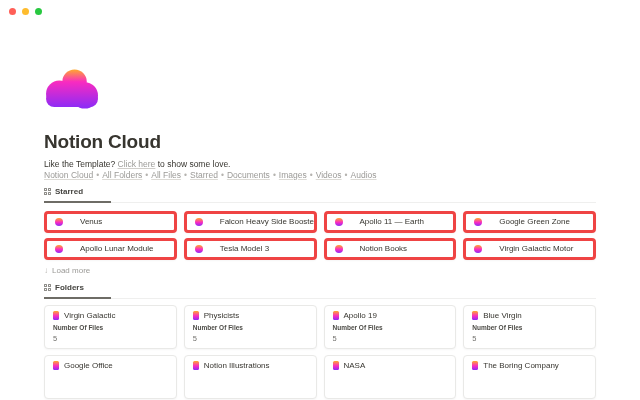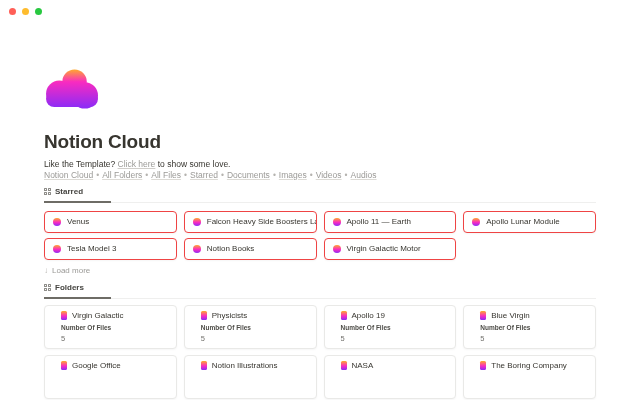--- a/index.html
+++ b/index.html
@@ -33,37 +33,37 @@
     display:flex; align-items:center; gap:4px; min-width:67px;
     padding:3px 0 5px; margin-bottom:-1px; border-bottom:2px solid #6e6c66;
     font-size:8px; font-weight:600; color:#454440; cursor:pointer;
   }
   .view-icon { display:inline-grid; grid-template-columns:3px 3px; gap:1px; }
   .view-icon i { display:block; width:3px; height:3px; border:1px solid #8d8c88; border-radius:0.5px; }
 
   
   .grid { margin-top:8px; display:grid; grid-template-columns:repeat(4,1fr); gap:5px 7px; }
   .card {
-    height:22px; display:flex; align-items:center; gap:6px; padding:0 8px;
-    background:#fff; border:1px solid #ef4444; border-radius:4px;
+    height:22px; display:flex; align-items:center; gap:17px; padding:0 8px;
+    background:#fff; border:3px solid #ef4444; border-radius:4px;
     box-shadow:0 1px 2px rgba(15,15,15,0.04); cursor:pointer; overflow:hidden;
   }
   .dot-icon {
     flex:0 0 auto; width:8px; height:8px; border-radius:50%;
     background:linear-gradient(180deg,#ffa82d 0%,#f92bc0 55%,#8f2bf5 100%);
   }
   .card-label { font-size:8px; font-weight:500; color:#37352f; white-space:nowrap; }
 
   .load-more { margin-top:4px; font-size:8px; color:#9b9a97; display:flex; align-items:center; gap:4px; cursor:pointer; padding:2px 0; }
   .load-more .arrow { font-size:8px; color:#b5b3af; }
 
   
   .fgrid { margin-top:6px; display:grid; grid-template-columns:repeat(4,1fr); gap:6px 7px; }
   .fcard {
-    height:44px; padding:5px 16px; background:#fff; border:1px solid #e9e9e7;
+    height:44px; padding:5px 8px; background:#fff; border:1px solid #e9e9e7;
     border-radius:4px; box-shadow:0 1px 2px rgba(15,15,15,0.04); cursor:pointer; overflow:hidden;
   }
   .frow { display:flex; align-items:center; gap:5px; }
   .bar-icon {
     flex:0 0 auto; width:6px; height:9px; border-radius:1.5px;
     background:linear-gradient(180deg,#ffa82d 0%,#f92bc0 55%,#8f2bf5 100%);
   }
   .fname { font-size:8px; font-weight:500; color:#37352f; white-space:nowrap; }
   .fprop { margin-top:4px; font-size:6.5px; font-weight:700; color:#4c4b46; }
   .fval { margin-top:3px; font-size:7.5px; color:#73726e; }
@@ -123,20 +123,24 @@
         <div class="card">
           <span class="dot-icon"></span>
           <span class="card-label">Falcon Heavy Side Boosters Landings</span>
         </div>
         <div class="card">
           <span class="dot-icon"></span>
           <span class="card-label">Apollo 11 — Earth</span>
         </div>
         <div class="card">
           <span class="dot-icon"></span>
+          <span class="card-label">Google Green Zone</span>
+        </div>
+        <div class="card">
+          <span class="dot-icon"></span>
           <span class="card-label">Apollo Lunar Module</span>
         </div>
         <div class="card">
           <span class="dot-icon"></span>
           <span class="card-label">Tesla Model 3</span>
         </div>
         <div class="card">
           <span class="dot-icon"></span>
           <span class="card-label">Notion Books</span>
         </div>

